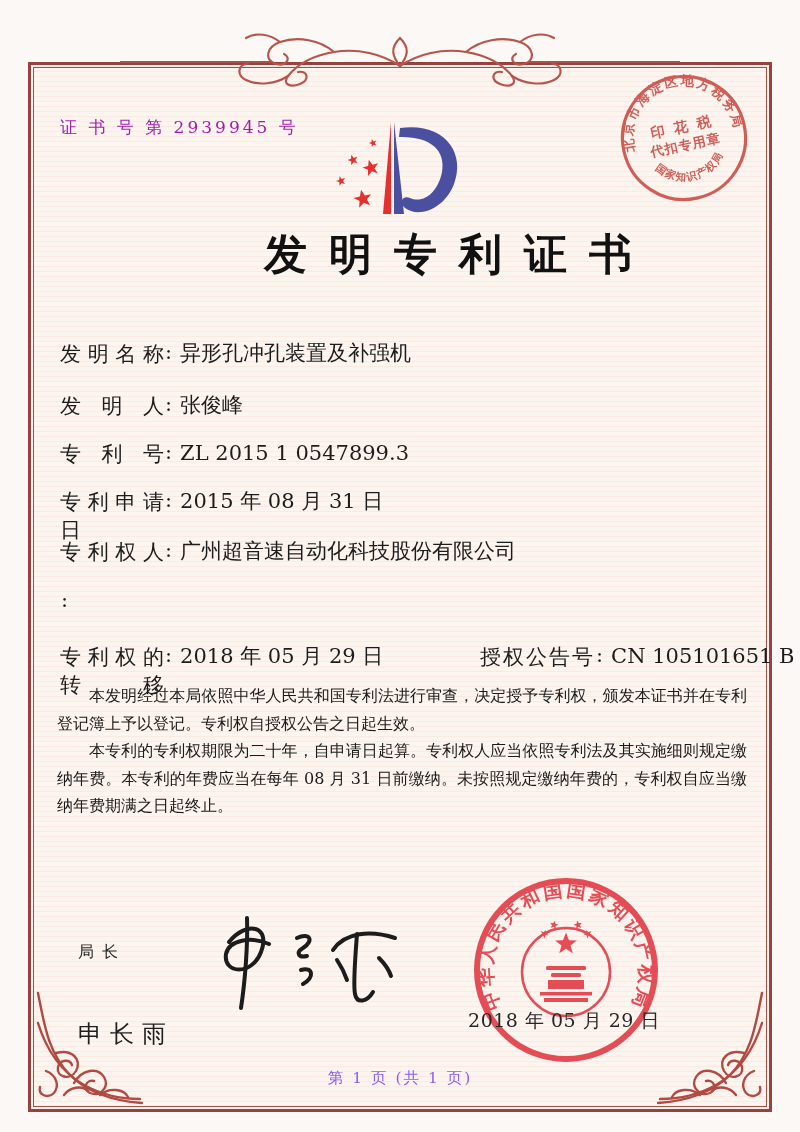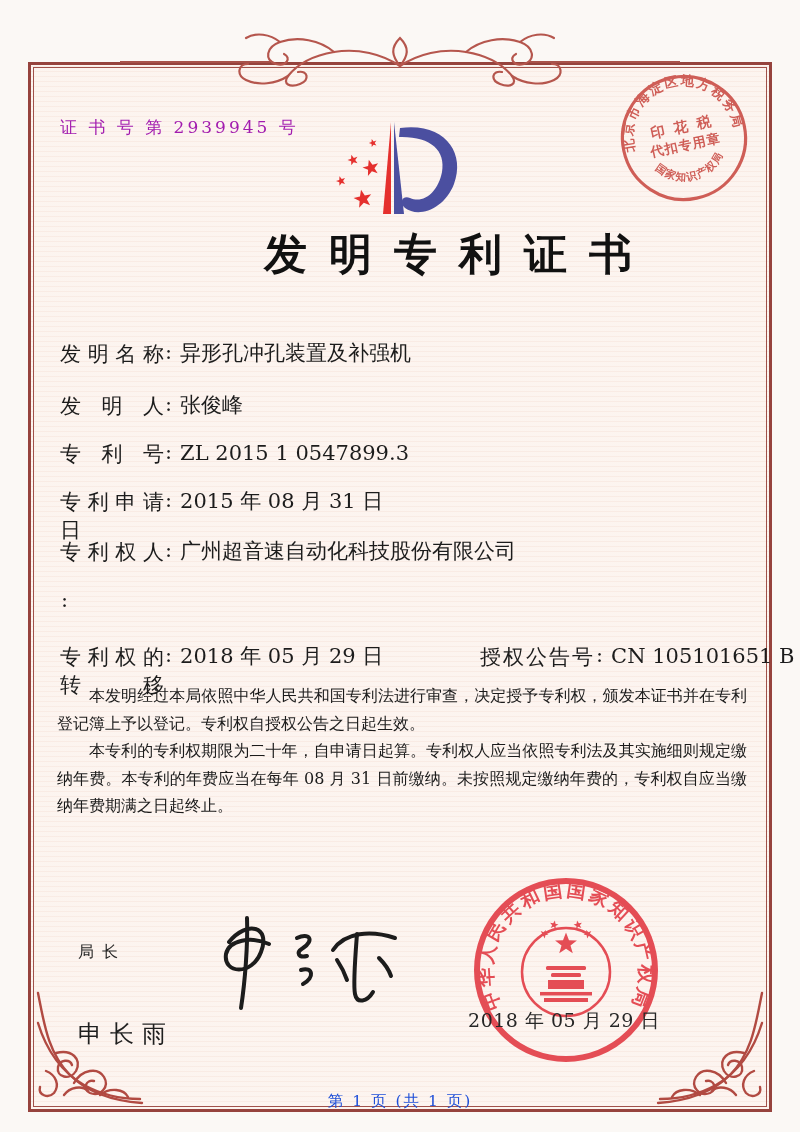--- a/index.html
+++ b/index.html
@@ -52,21 +52,21 @@
   .sig-title{position:absolute;left:78px;top:942px;font-size:16px;letter-spacing:8px;}
   .sig-name{position:absolute;left:78px;top:984px;font-size:24px;letter-spacing:8px;margin-top:34px;}
   .signature-script{position:absolute;left:195px;top:908px;width:220px;height:115px;}
   .office-seal{position:absolute;left:468px;top:872px;width:196px;height:196px;opacity:.9;}
   .seal-date{
     position:absolute;left:464px;top:1008px;width:200px;text-align:center;
     font-size:19px;color:#262626;letter-spacing:0.5px;white-space:nowrap;
   }
   .footer{
     position:absolute;left:0;top:1068px;width:100%;text-align:center;
-    font-size:15.5px;letter-spacing:2px;color:#1d4ed8;margin-top:23px;
+    font-size:15.5px;letter-spacing:2px;color:#8b5cf6;
   }
   .corner-flourish{position:absolute;width:120px;height:135px;bottom:14px;}
   .corner-left{left:30px;}
   .corner-right{right:30px;transform:scaleX(-1);}
   svg text{font-family:"DejaVu Serif","Liberation Serif",serif;}
 </style>
 </head>
 <body>
 
 <div class="sheet">

